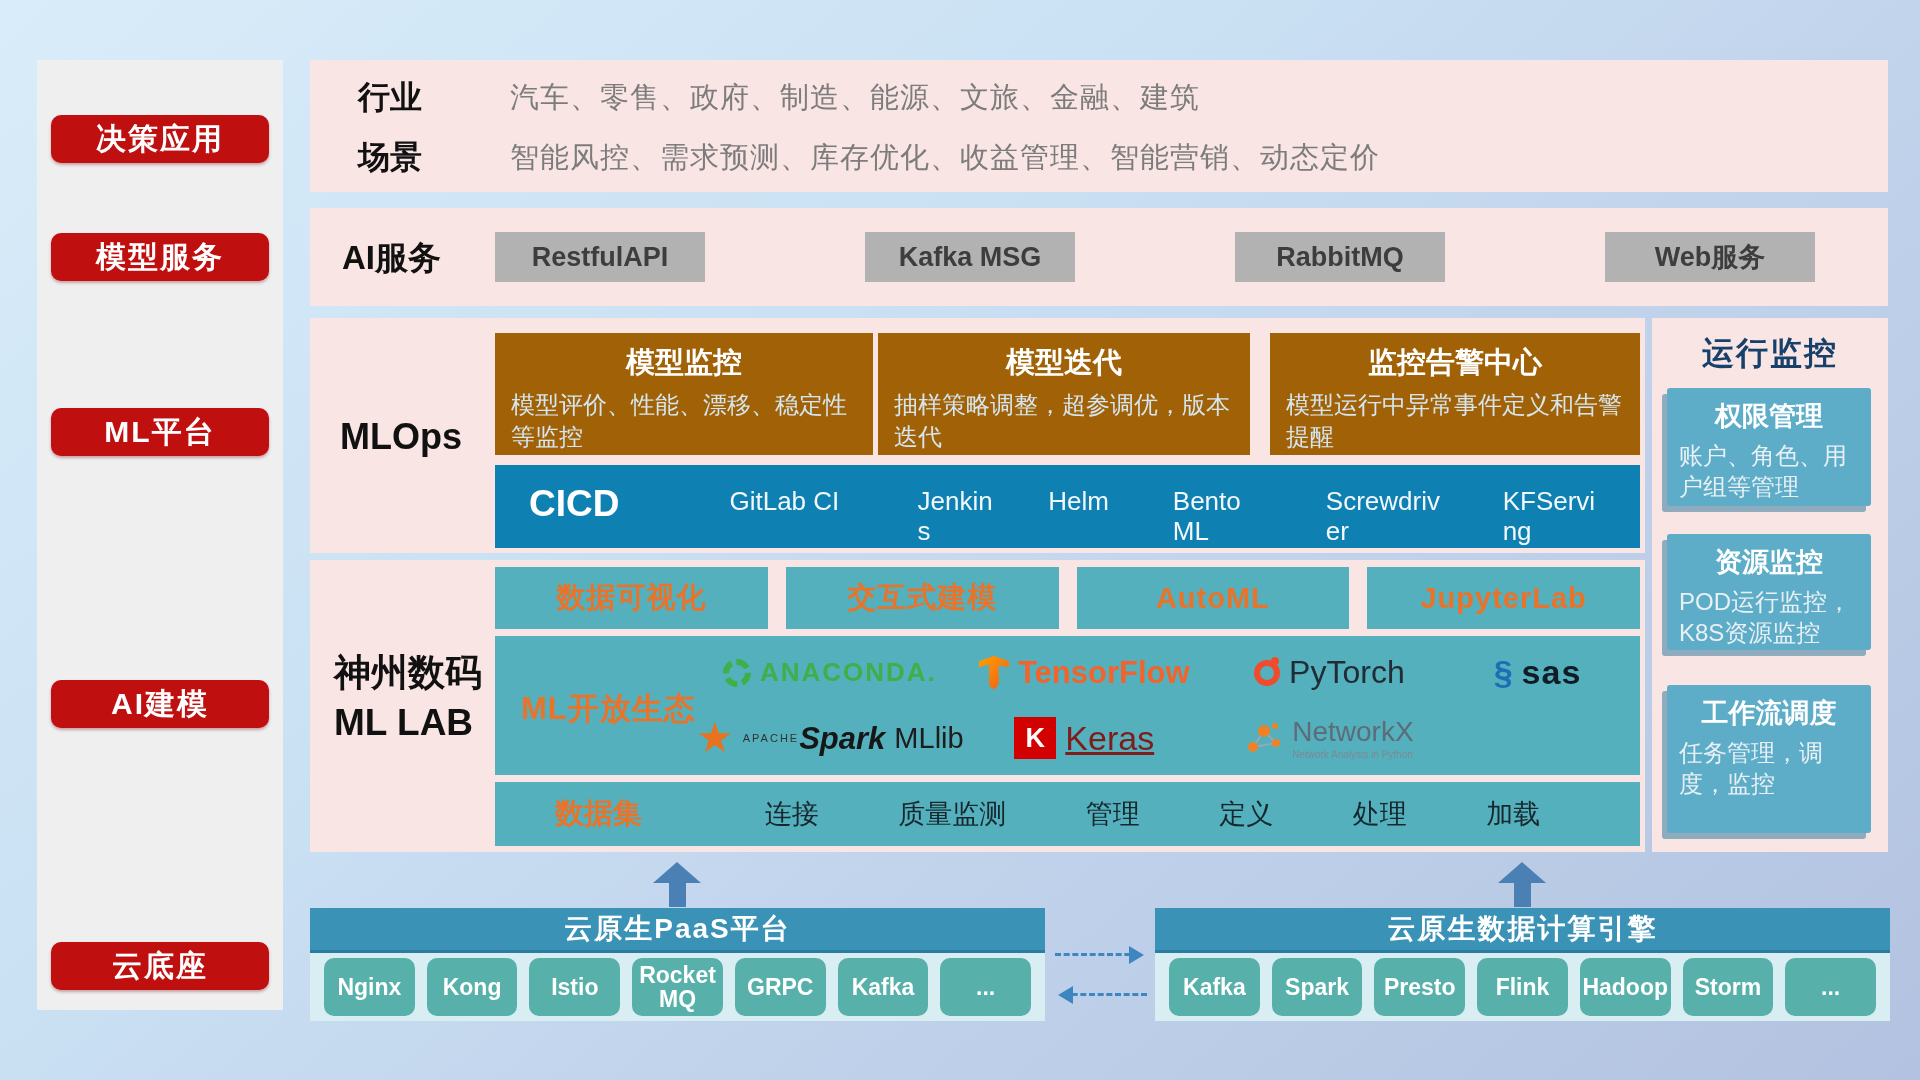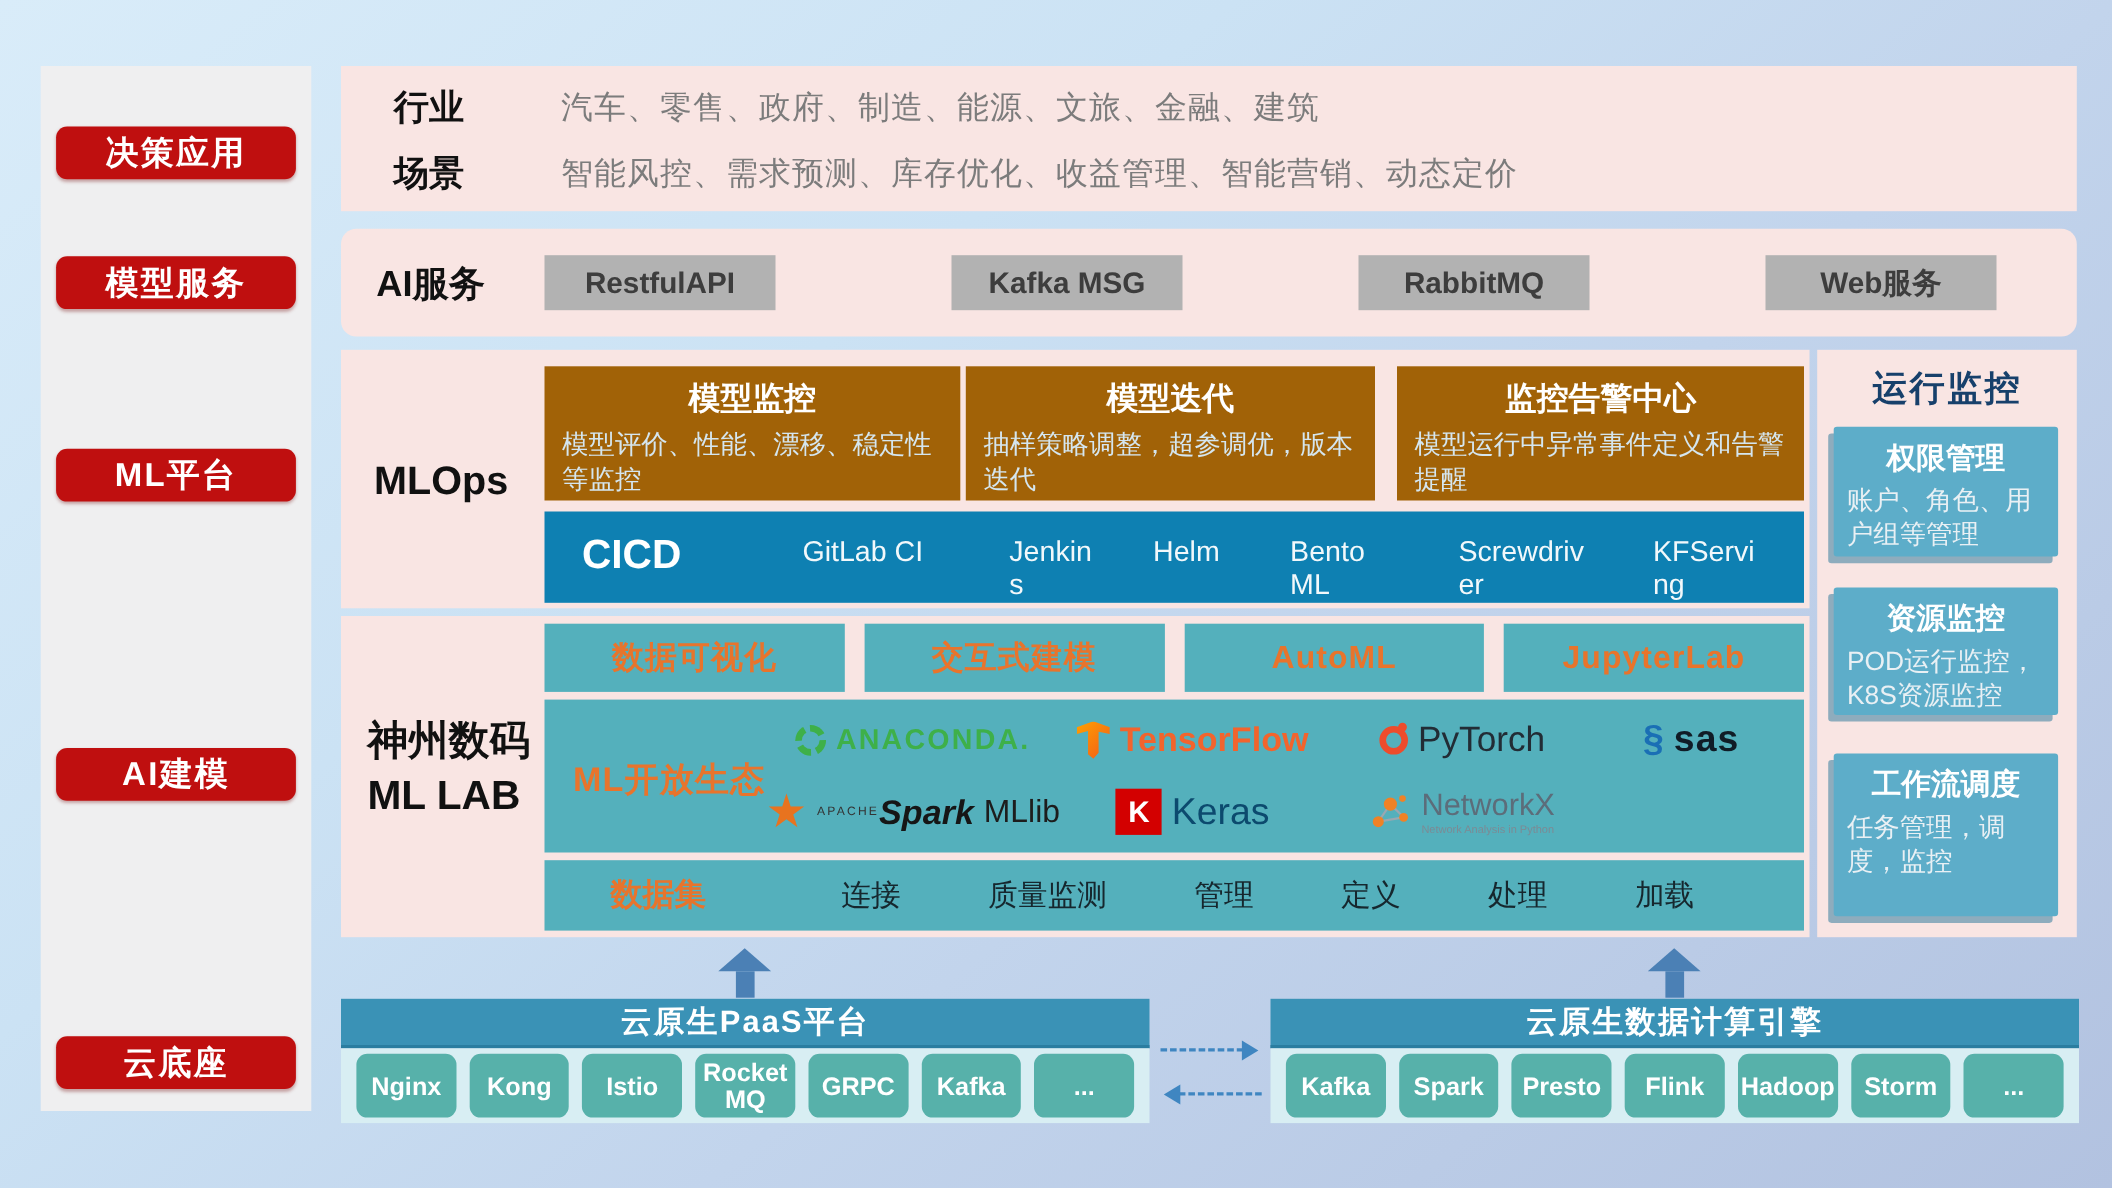--- a/index.html
+++ b/index.html
@@ -14,21 +14,21 @@
   .sidebar{left:37px;top:60px;width:246px;height:950px;background:#efeff0;}
   .rail-btn{
     position:absolute;left:14px;width:218px;height:48px;background:#bf0f0f;
     border-radius:10px;color:#fff;font-weight:800;font-size:30px;
     display:flex;align-items:center;justify-content:center;letter-spacing:2px;
     box-shadow:0 2px 3px rgba(120,20,20,.35);
   }
   
   .panel{background:#f9e5e3;position:absolute;}
   .p1{left:310px;top:60px;width:1578px;height:132px;}
-  .p2{left:310px;top:208px;width:1578px;height:98px;border-radius:14px;}
+  .p2{left:310px;top:208px;width:1578px;height:98px;}
   .p3{left:310px;top:318px;width:1335px;height:235px;}
   .p4{left:310px;top:560px;width:1335px;height:292px;}
   .pright{left:1652px;top:318px;width:236px;height:534px;}
   
   .ind-label{position:absolute;left:48px;font-size:32px;font-weight:800;color:#111;}
   .ind-text{position:absolute;left:200px;font-size:29px;color:#7c7c7c;letter-spacing:1px;white-space:nowrap;}
   
   .ai-label{position:absolute;left:32px;top:28px;font-size:33px;font-weight:800;color:#111;}
   .gray-btn{
     position:absolute;top:24px;width:210px;height:50px;background:#b2b2b2;
@@ -69,21 +69,21 @@
   .spark-word{font-size:31px;font-weight:800;font-style:italic;color:#161616;}
   .txt-mllib{font-size:29px;color:#1d1d1d;}
   .sk{position:relative;width:92px;height:52px;}
   .sk-blue{position:absolute;left:0;top:6px;width:44px;height:44px;border-radius:50%;background:#389fd4;}
   .sk-orange{position:absolute;left:26px;top:0;width:64px;height:52px;border-radius:46%;background:#f09437;
              display:flex;flex-direction:column;align-items:center;justify-content:center;line-height:1;}
   .sk-top{font-size:12px;color:#fff;font-weight:700;}
   .sk-word{font-size:23px;color:#101010;font-weight:800;font-style:italic;font-family:"Liberation Serif","DejaVu Serif",serif;}
   .kbox{width:42px;height:42px;background:#d30000;color:#fff;font-weight:800;font-size:27px;
         display:flex;align-items:center;justify-content:center;}
-  .txt-keras{color:#0c4a6e;font-size:34px;}
+  .txt-keras{color:#7f1d1d;font-size:34px;text-decoration:underline;}
   .nx-col{display:flex;flex-direction:column;line-height:1.15;align-items:flex-start;}
   .nx-name{color:#5c6d7a;font-size:28px;}
   .nx-sub{color:#7c8a94;font-size:10px;}
   .dataset{position:absolute;left:185px;top:222px;width:1145px;height:64px;background:#54b0bc;
            display:flex;align-items:center;padding:0 0 0 60px;box-sizing:border-box;}
   .ds-label{font-size:29px;font-weight:800;color:#e8742c;width:170px;}
   .ds-items{flex:1;display:flex;justify-content:space-around;padding-right:60px;}
   .ds-item{font-size:27px;color:#16272e;}
   
   .mon-title{position:absolute;top:14px;left:0;width:100%;text-align:center;

